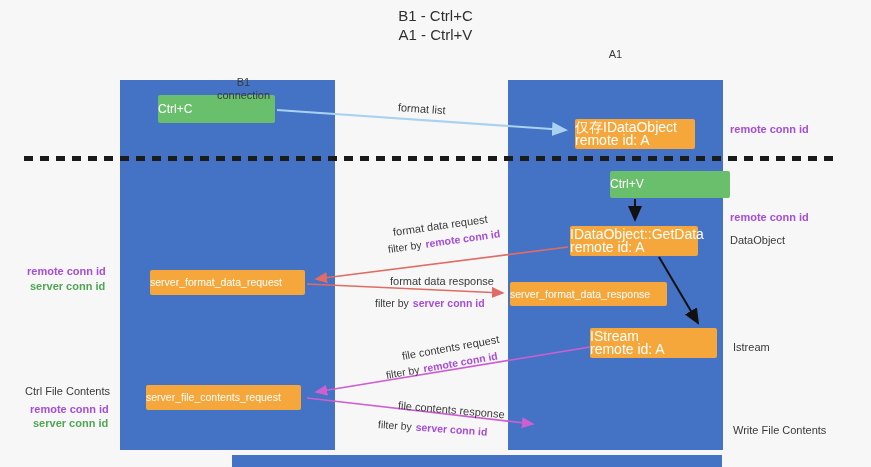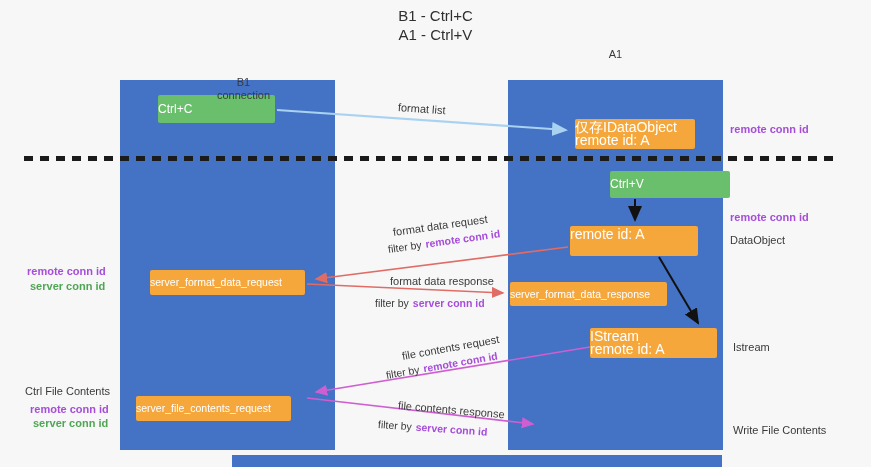--- a/index.html
+++ b/index.html
@@ -103,37 +103,38 @@
   <div class="node orange pad2" style="left:575px; top:119px; width:120px; height:30px;">
     <div class="l">仅存IDataObject</div>
     <div class="l">remote id: A</div>
   </div>
 
   <div class="node green" style="left:575px; top:171px; width:120px; height:27px; line-height:27px;margin-left:35px;">
     <span class="one">Ctrl+V</span>
   </div>
 
   <div class="node orange pad2" style="left:570px; top:226px; width:128px; height:30px;">
+    <div class="l">IDataObject::GetData</div>
     <div class="l">remote id: A</div>
   </div>
 
   <div class="node orange single" style="left:510px; top:282px; width:157px; height:24px; line-height:24px;">
     <span class="one">server_format_data_response</span>
   </div>
 
   <div class="node orange single" style="left:150px; top:270px; width:155px; height:25px; line-height:25px;">
     <span class="one">server_format_data_request</span>
   </div>
 
   <div class="node orange pad2" style="left:590px; top:328px; width:127px; height:30px;">
     <div class="l">IStream</div>
     <div class="l">remote id: A</div>
   </div>
 
-  <div class="node orange single" style="left:136px; top:385px; width:155px; height:25px; line-height:25px;margin-top:11px;">
+  <div class="node orange single" style="left:146px; top:385px; width:155px; height:25px; line-height:25px;">
     <span class="one">server_file_contents_request</span>
   </div>
 
 
   <span class="lbl rot4" style="left:398px; top:101px;">format list</span>
 
   <span class="lbl rot8n" style="left:393px; top:226px;">format data request</span>
   <span class="lbl rot8n small" style="left:388px; top:243px;">
     <span>filter by</span><span class="purple gap">remote conn id</span>
   </span>

